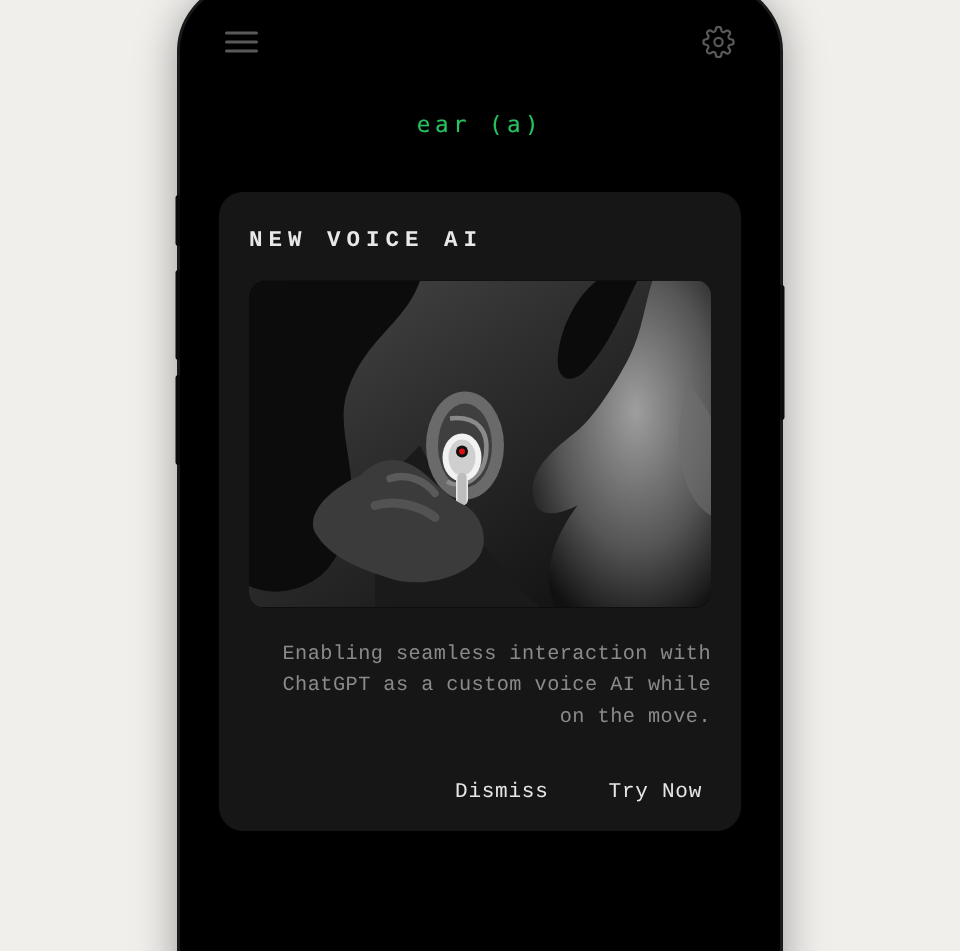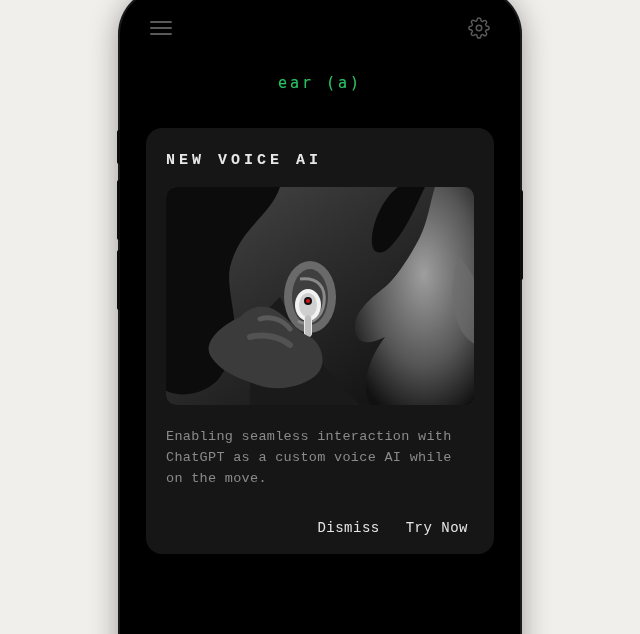--- a/index.html
+++ b/index.html
@@ -79,30 +79,30 @@
       height: 218px;
       border-radius: 10px;
       overflow:hidden;
       background:#000;
     }
     .photo svg { width:100%; height:100%; display:block; }
 
     .card-body {
       margin-top: 22px;
       color:#8a8a8a;
-      text-align:left;
+      text-align:right;
       font-family: 'Courier New', monospace;
       font-size: 13.5px;
       line-height: 1.55;
       letter-spacing: 0.3px;
     }
     .card-actions {
       display:flex;
       justify-content:flex-end;
-      gap: 26px;
+      gap: 40px;
       margin-top: 30px;
       padding-right: 6px;
     }
     .btn {
       background:none;
       border:none;
       color:#e6e6e6;
       font-family: 'Courier New', monospace;
       font-size: 14px;
       letter-spacing: 0.5px;

